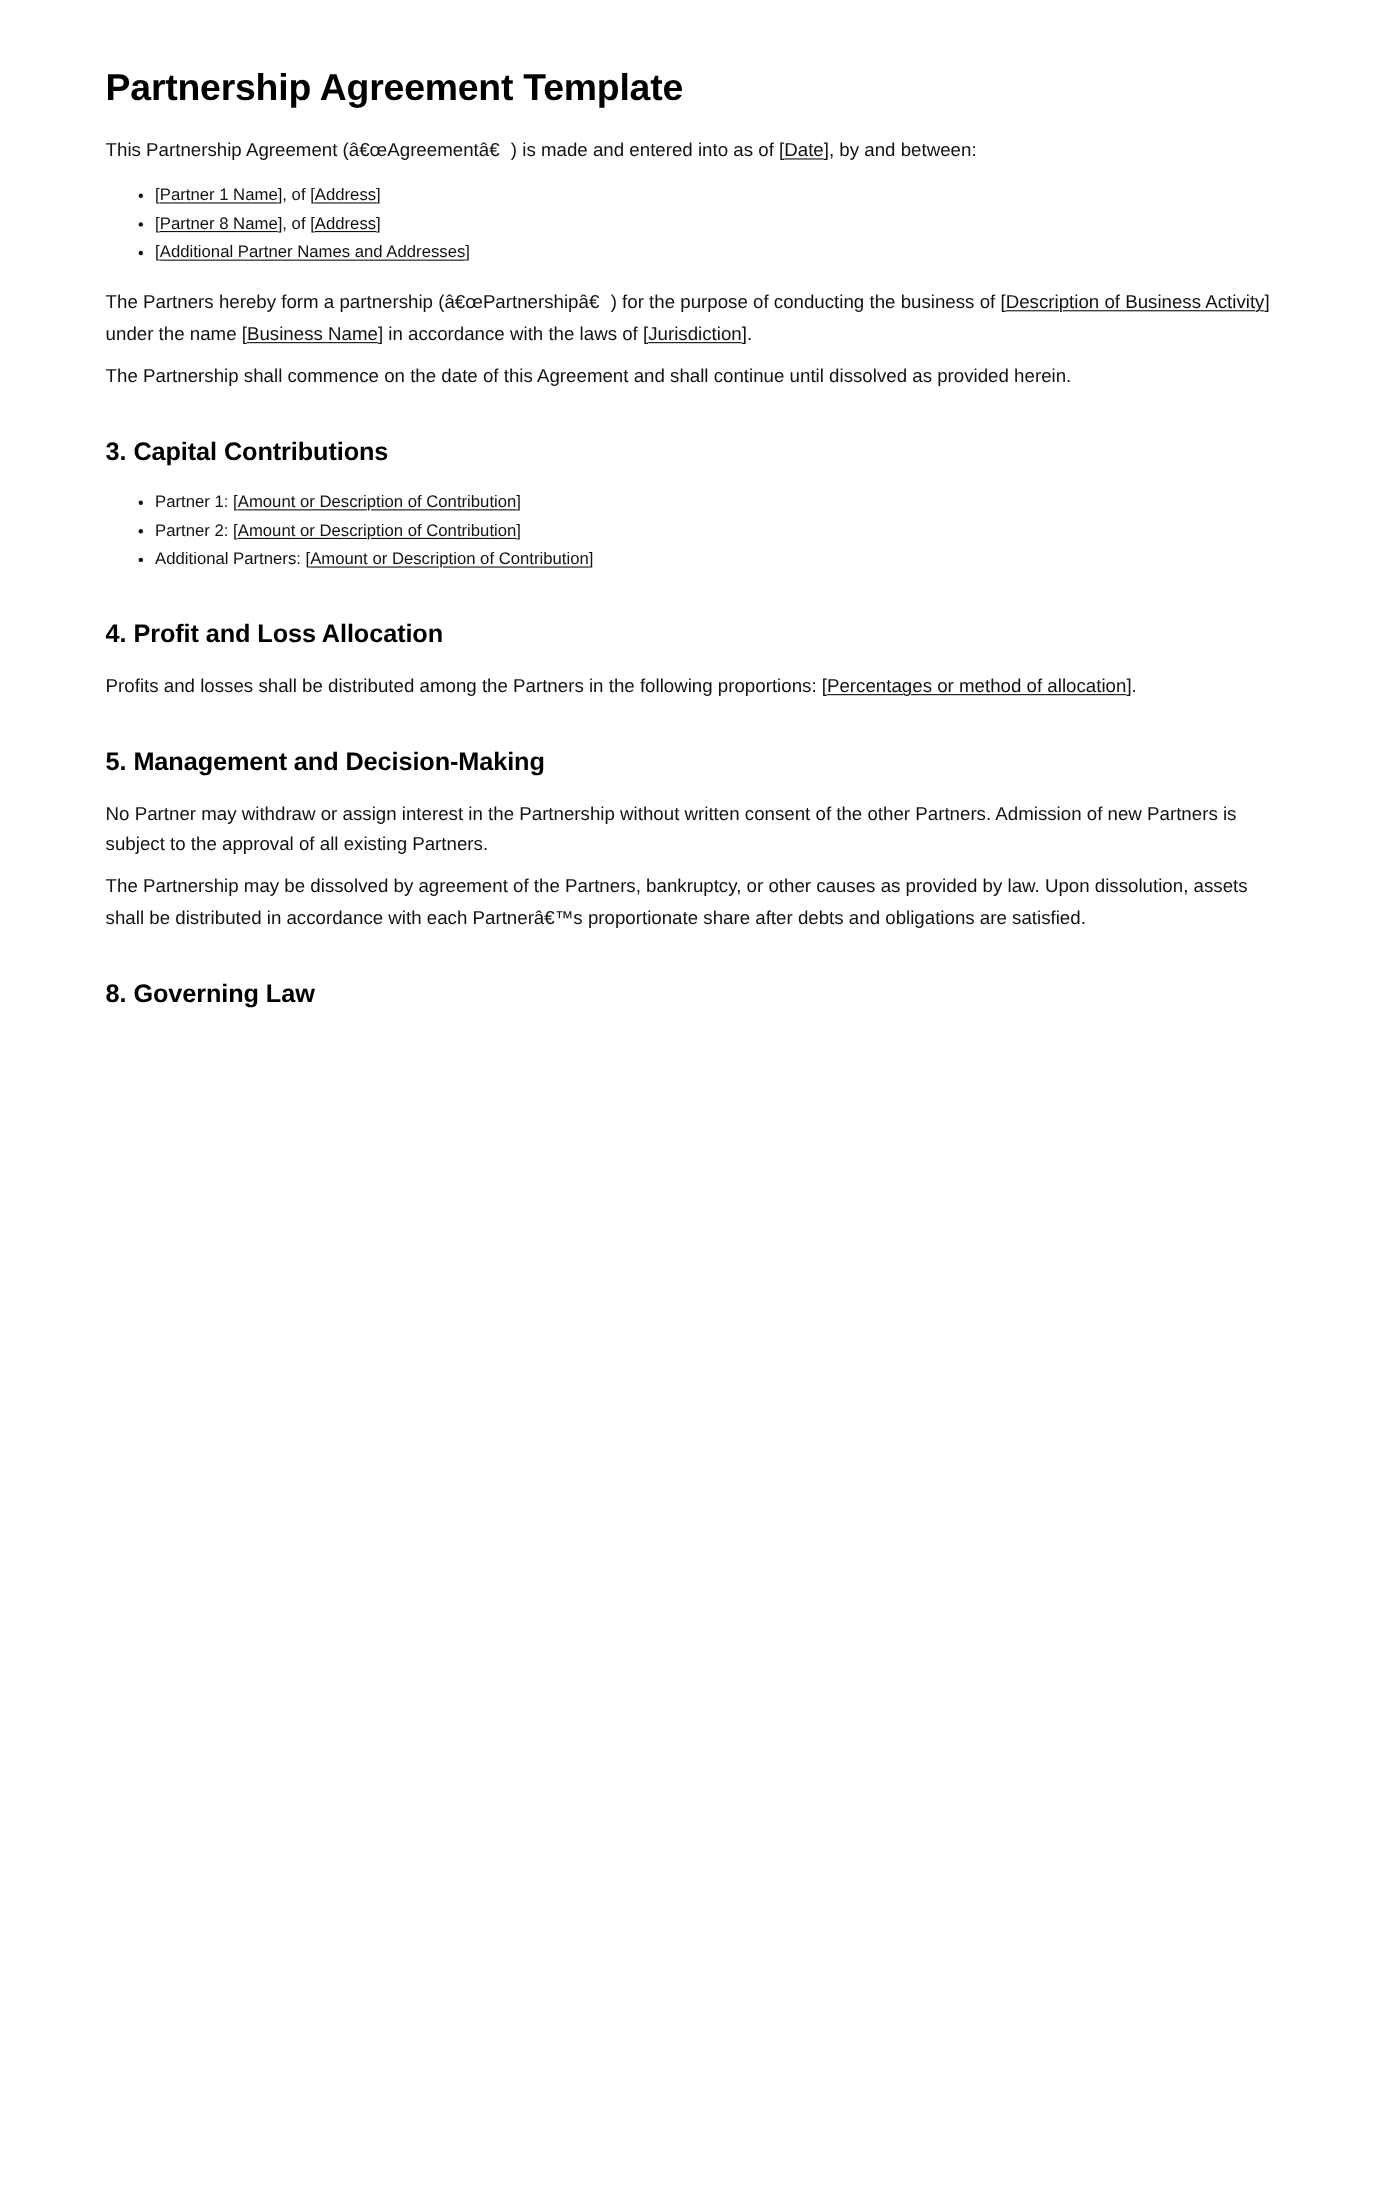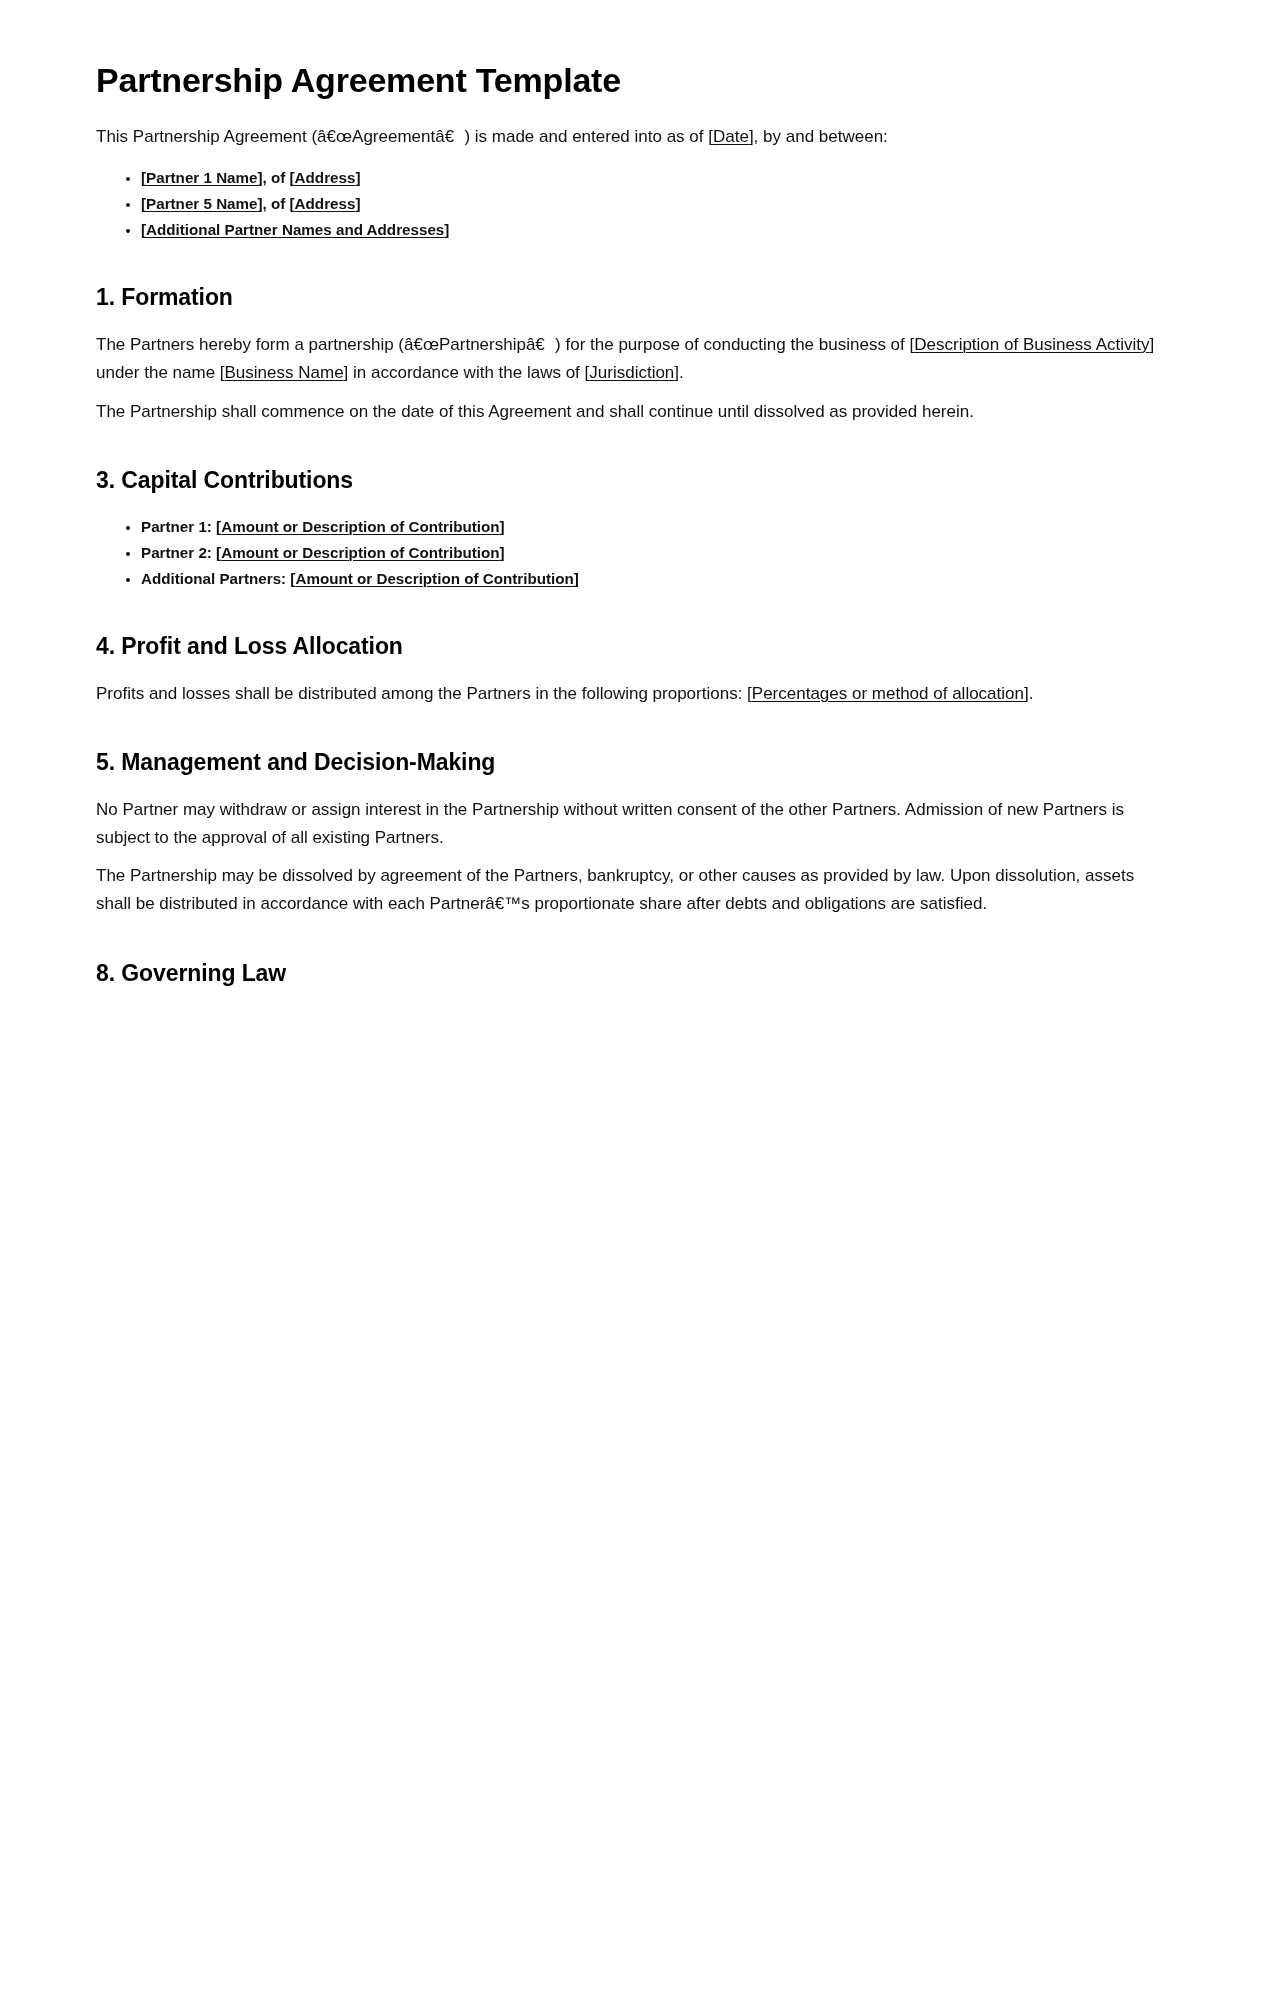--- a/index.html
+++ b/index.html
@@ -57,21 +57,20 @@
     margin: 14px 0 18px 0;
     padding-left: 45px;
     list-style: disc;
   }
   ul.doc-list li {
     font-size: 15.2px;
     line-height: 1.72;
     color: #111111;
     margin: 0;
     padding: 0;
-    font-weight: bold;
   }
   ul.doc-list li::marker {
     font-size: 13px;
   }
   .ph {
     text-decoration: underline;
     text-decoration-thickness: 1px;
     text-underline-offset: 2px;
   }
   #page-bottom-blank {
@@ -88,26 +87,25 @@
 
 <div id="doc-viewport">
   <article id="doc-page">
 
     <h1 class="doc-title">Partnership Agreement Template</h1>
 
     <p class="body-text"><span>This Partnership Agreement (â€œAgreementâ€) is made and entered into as of [</span><span class="ph">Date</span><span>], by and between:</span></p>
 
     <ul class="doc-list">
       <li><span>[</span><span class="ph">Partner 1 Name</span><span>], of [</span><span class="ph">Address</span><span>]</span></li>
-      <li><span>[</span><span class="ph">Partner 5 Name</span><span>], of [</span><span class="ph">Address</span><span>]</span></li>
+      <li><span>[</span><span class="ph">Partner 8 Name</span><span>], of [</span><span class="ph">Address</span><span>]</span></li>
       <li><span>[</span><span class="ph">Additional Partner Names and Addresses</span><span>]</span></li>
     </ul>
 
 
-    <h2 class="section-heading">1. Formation</h2>
     <p class="body-text"><span>The Partners hereby form a partnership (â€œPartnershipâ€) for the purpose of conducting the business of [</span><span class="ph">Description of Business Activity</span><span>] under the name [</span><span class="ph">Business Name</span><span>] in accordance with the laws of [</span><span class="ph">Jurisdiction</span><span>].</span></p>
 
     <p class="body-text">The Partnership shall commence on the date of this Agreement and shall continue until dissolved as provided herein.</p>
 
     <h2 class="section-heading">3. Capital Contributions</h2>
     <ul class="doc-list">
       <li><span>Partner 1: [</span><span class="ph">Amount or Description of Contribution</span><span>]</span></li>
       <li><span>Partner 2: [</span><span class="ph">Amount or Description of Contribution</span><span>]</span></li>
       <li><span>Additional Partners: [</span><span class="ph">Amount or Description of Contribution</span><span>]</span></li>
     </ul>

